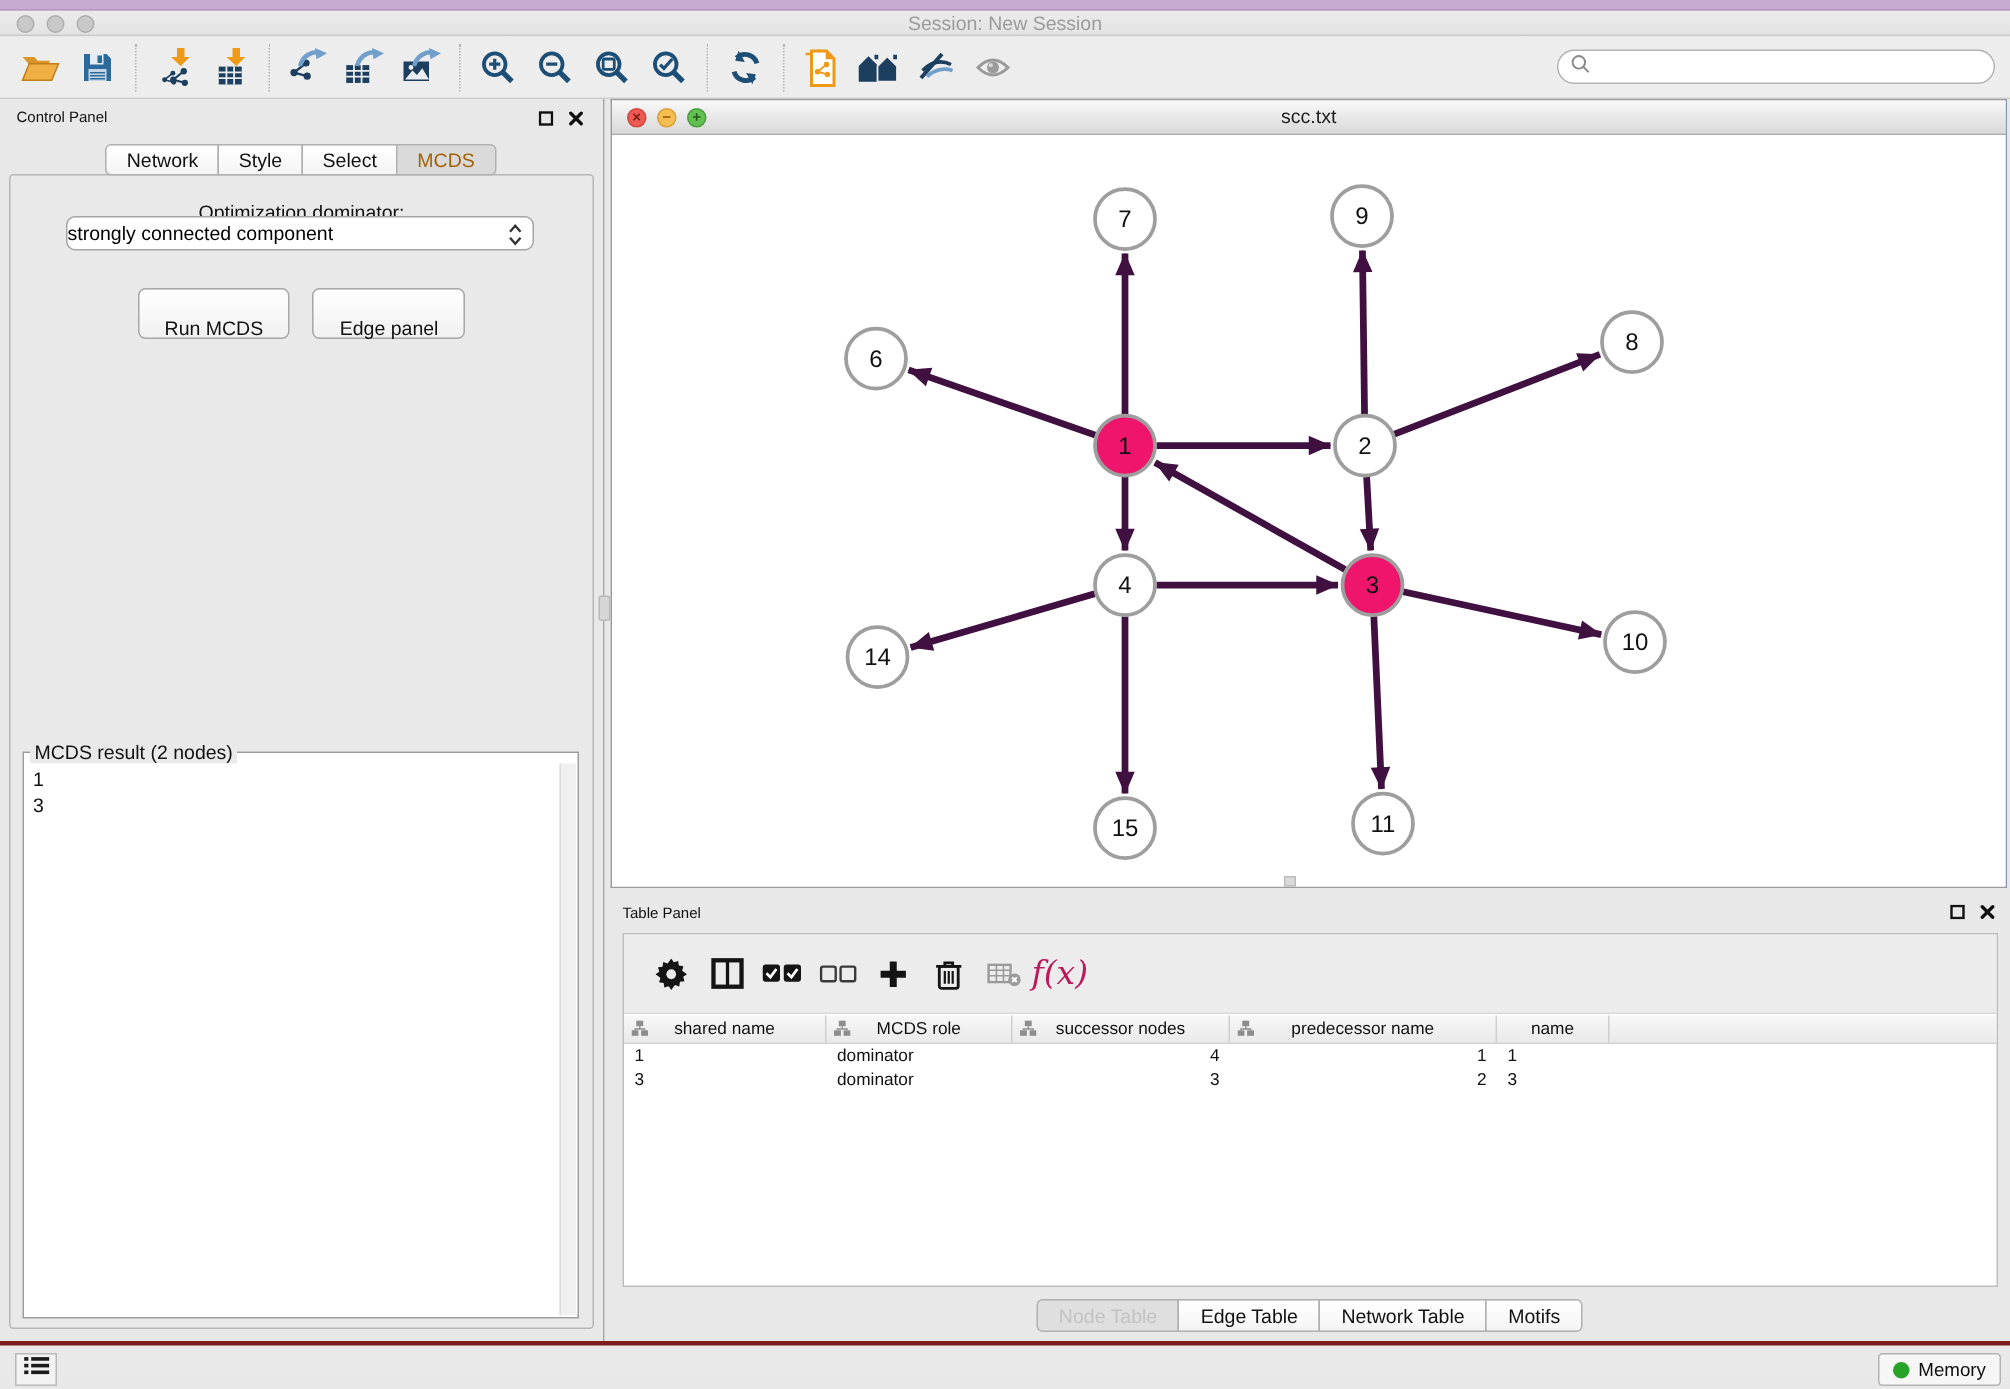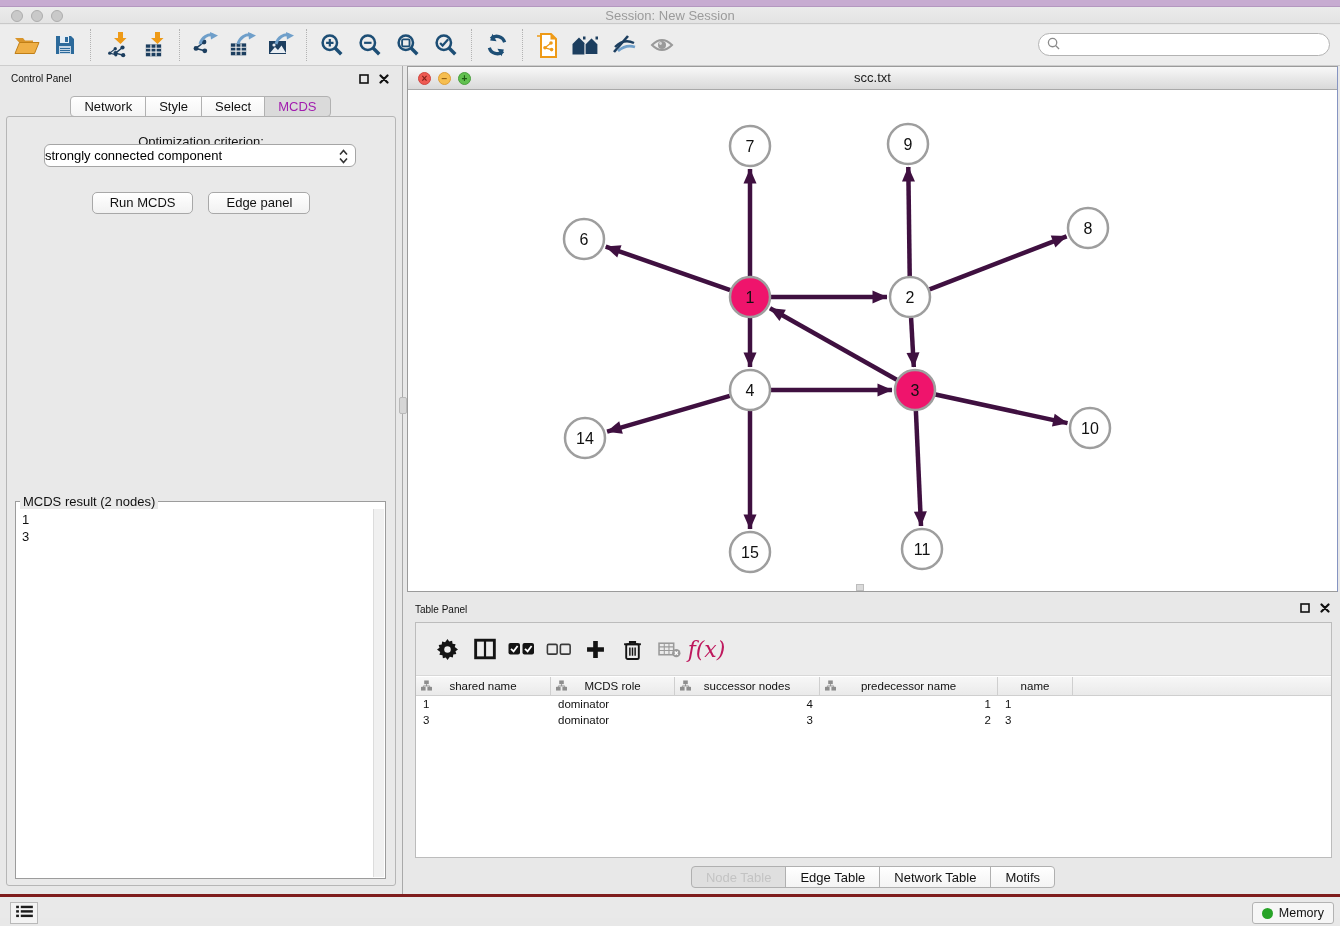--- a/index.html
+++ b/index.html
@@ -30,30 +30,30 @@
                    border-right:1px solid #a9a9a9; }
   .cp-header { position:relative; height:27px; }
   .panel-title { position:absolute; left:11px; top:7px; font-size:10px; color:#111; }
   .panel-controls { position:absolute; right:13px; top:8px; display:flex; gap:10px; align-items:center; }
   .panel-controls span { display:flex; }
   .cp-tabs { position:absolute; left:0; top:30px; width:100%; display:flex; justify-content:center; z-index:2; }
   .tab { height:21px; line-height:20px; padding:0 13px; font-size:13px; background:linear-gradient(#ffffff,#f4f4f4);
          border:1px solid #b1b1b1; margin-left:-1px; color:#111; }
   .tab:first-child { border-radius:4px 0 0 4px; }
   .tab:last-child { border-radius:0 4px 4px 0; }
-  .tab.active { background:#dadada; color:#a21caf; }
+  .tab.active { background:#dadada; color:#a16207; }
   .cp-body { position:absolute; left:6px; top:50px; width:390px; height:770px; background:#e9e9e9;
              border:1px solid #b6b6b6; border-radius:3px; }
   .opt-label { position:absolute; left:0; right:0; top:17px; text-align:center; font-size:13px; color:#111; }
   .opt-select { position:absolute; left:37px; top:27px; width:312px; height:23px; background:#fff;
                 border:1px solid #a5a5a5; border-radius:6px; display:flex; align-items:center;
                 font-size:13px; padding-left:0; }
   .opt-select .spin { position:absolute; right:7px; top:4px; }
   .btn-row { position:absolute; left:0; right:0; top:75px; display:flex; justify-content:center; gap:15px; }
-  .btn { height:22px; line-height:20px; padding:0 17px; font-size:13px; color:#111;
+  .btn { height:22px; line-height:20px; padding:16px 17px; font-size:13px; color:#111;
          background:linear-gradient(#ffffff,#f1f1f1); border:1px solid #a8a8a8; border-radius:5px; }
   .result-group { position:absolute; left:8px; top:384px; width:371px; height:378px;
                   border:1px solid #9c9c9c; background:#fff; }
   .result-legend { position:absolute; left:4px; top:-8px; background:#e9e9e9; padding:0 3px; font-size:13px; color:#111; }
   .result-text { position:absolute; left:1px; top:7px; right:12px; bottom:1px; background:#fff; overflow:hidden; }
   .result-text pre { font-family:"Liberation Sans",sans-serif; font-size:13px; line-height:17px; padding:2px 0 0 5px; color:#111; }
   .result-scroll { position:absolute; right:1px; top:7px; bottom:1px; width:11px; background:#f0f0f0; border-left:1px solid #dcdcdc; }
   .cp-grip { position:absolute; left:399px; top:397px; width:8px; height:17px; background:#d6d6d6; border:1px solid #b9b9b9; border-radius:2px; }
 
   
@@ -343,21 +343,21 @@
           </span>
       </span>
     </div>
     <div class="cp-tabs" id="cp-tabs">
         <div class="tab">Network</div>
         <div class="tab">Style</div>
         <div class="tab">Select</div>
         <div class="tab active">MCDS</div>
       </div>
     <div class="cp-body">
-      <div class="opt-label">Optimization criterion:</div>
+      <div class="opt-label">Optimization dominator:</div>
       <div class="opt-select">
         <span>strongly connected component</span>
         <span class="spin">
           <svg width="9" height="15" viewBox="0 0 9 15">
               <path d="M1 5.5 L4.5 1.5 L8 5.5" fill="none" stroke="#333" stroke-width="1.6"></path>
               <path d="M1 9.5 L4.5 13.5 L8 9.5" fill="none" stroke="#333" stroke-width="1.6"></path>
             </svg>
         </span>
       </div>
       <div class="btn-row">

